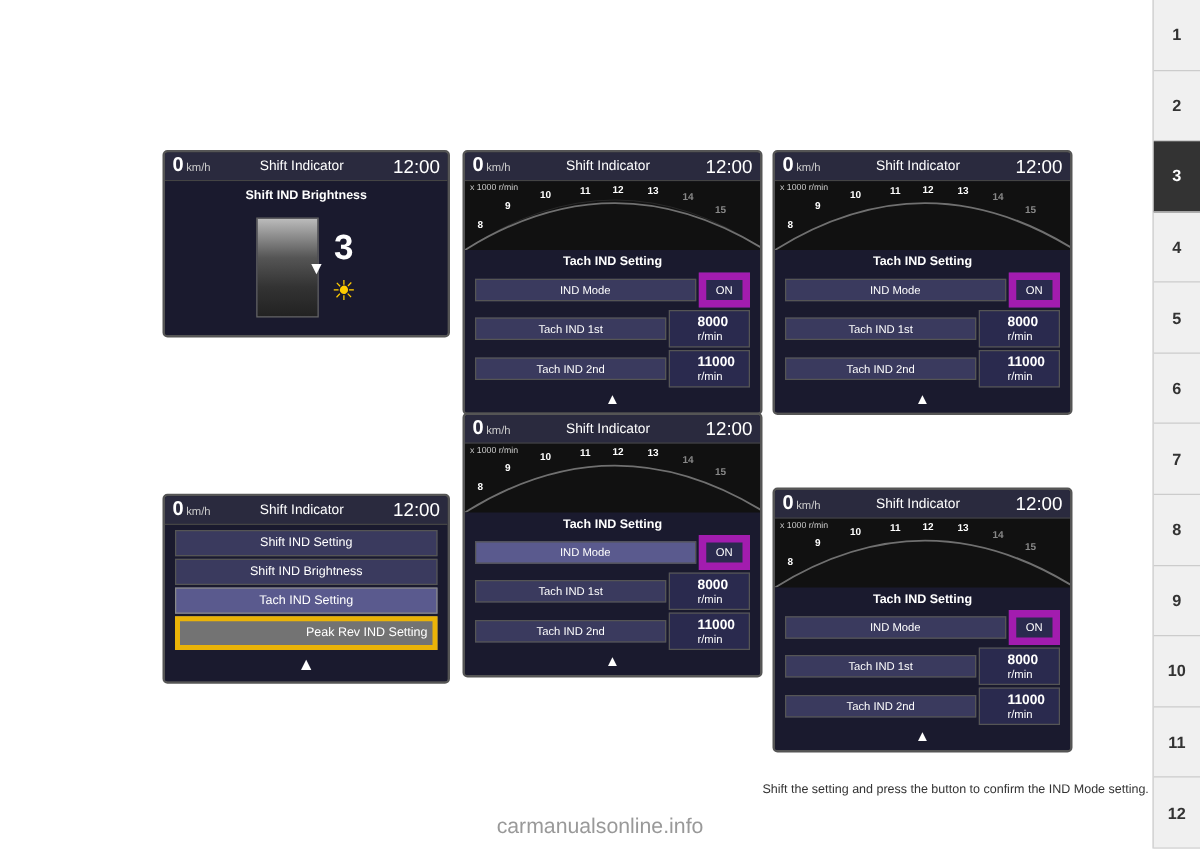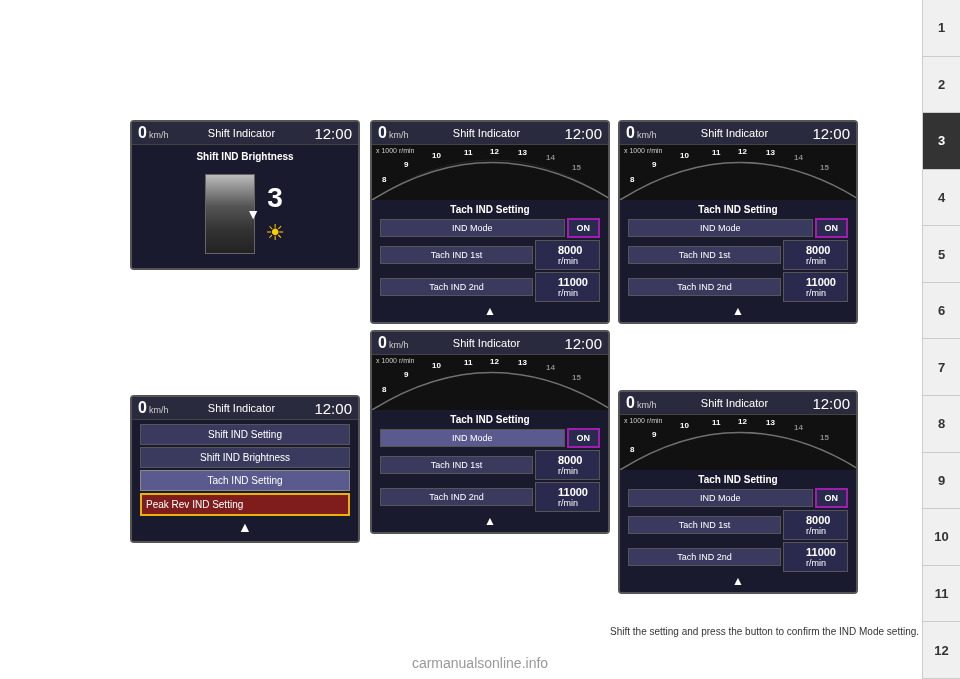--- a/index.html
+++ b/index.html
@@ -38,21 +38,21 @@
       background: #333;
       color: #fff;
     }
 
     
     .watermark {
       position: absolute;
       bottom: 8px;
       left: 50%;
       transform: translateX(-50%);
-      font-size: 14px;
+      font-size: 17px;
       color: #999;
       white-space: nowrap;
     }
 
     
     .screen {
       position: absolute;
       background: #1a1a2e;
       border: 2px solid #555;
       border-radius: 4px;
@@ -139,23 +139,22 @@
     .menu-value .val-num {
       font-weight: bold;
       font-size: 11px;
     }
 
     .menu-value-on {
       background: #2a2a4e;
       color: #fff;
       font-size: 9px;
       padding: 3px 8px;
-      border: 2px solid #a21caf;
+      border: 6px solid #a21caf;
       margin-left: 2px;
-      font-weight: bold;
     }
 
     .up-arrow {
       text-align: center;
       color: #fff;
       font-size: 12px;
       margin-top: 2px;
     }
 
     
@@ -253,21 +252,21 @@
       <span class="speed-unit">km/h</span>
     </div>
     <span class="screen-title">Shift Indicator</span>
     <span class="screen-time">12:00</span>
   </div>
   <div style="background:#1a1a2e; padding: 4px 8px 6px 8px;">
     <div style="margin-bottom:2px;">
       <div style="background:#3a3a5e; color:#fff; font-size:10px; padding:4px; text-align:center; border:1px solid #555; margin-bottom:2px;">Shift IND Setting</div>
       <div style="background:#3a3a5e; color:#fff; font-size:10px; padding:4px; text-align:center; border:1px solid #555; margin-bottom:2px;">Shift IND Brightness</div>
       <div style="background:#5a5a8e; color:#fff; font-size:10px; padding:4px; text-align:center; border:1px solid #888; margin-bottom:2px;">Tach IND Setting</div>
-      <div style="background:#7f1d1d; color:#fff; font-size:10px; padding:4px; text-align:left; border:2px solid #eab308;">Peak Rev IND Setting</div>
+      <div style="background:#737373; color:#fff; font-size:10px; padding:4px; text-align:right; border:4px solid #eab308;">Peak Rev IND Setting</div>
     </div>
     <div style="text-align:center; color:#fff; font-size:14px; margin-top:3px;">▲</div>
   </div>
 </div>
 
 <div class="screen" style="left: 370px; top: 120px; width: 240px;">
   <div class="screen-header">
     <div class="screen-header-left">
       <span class="speed-zero">0</span>
       <span class="speed-unit">km/h</span>

